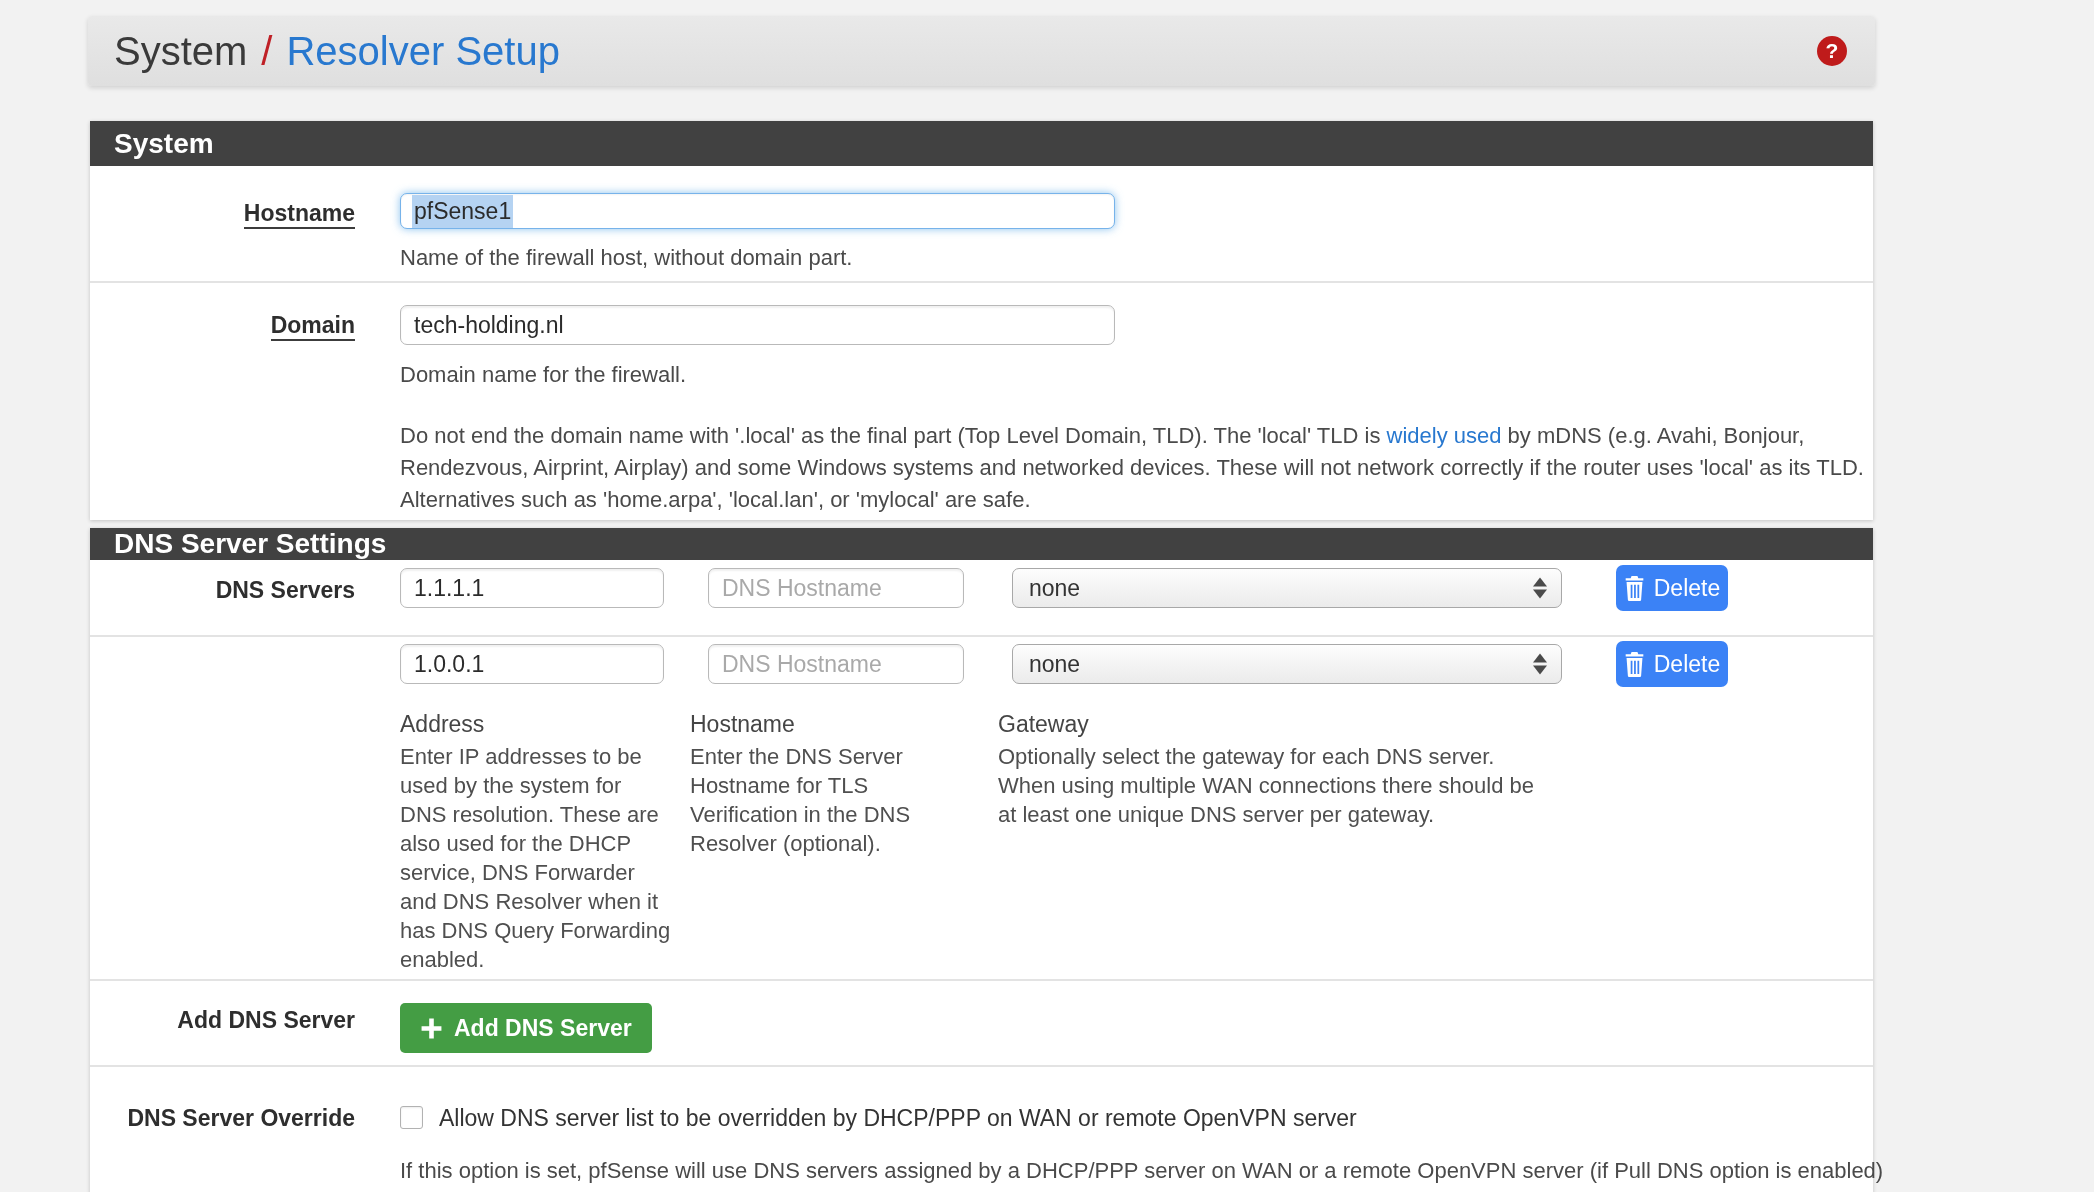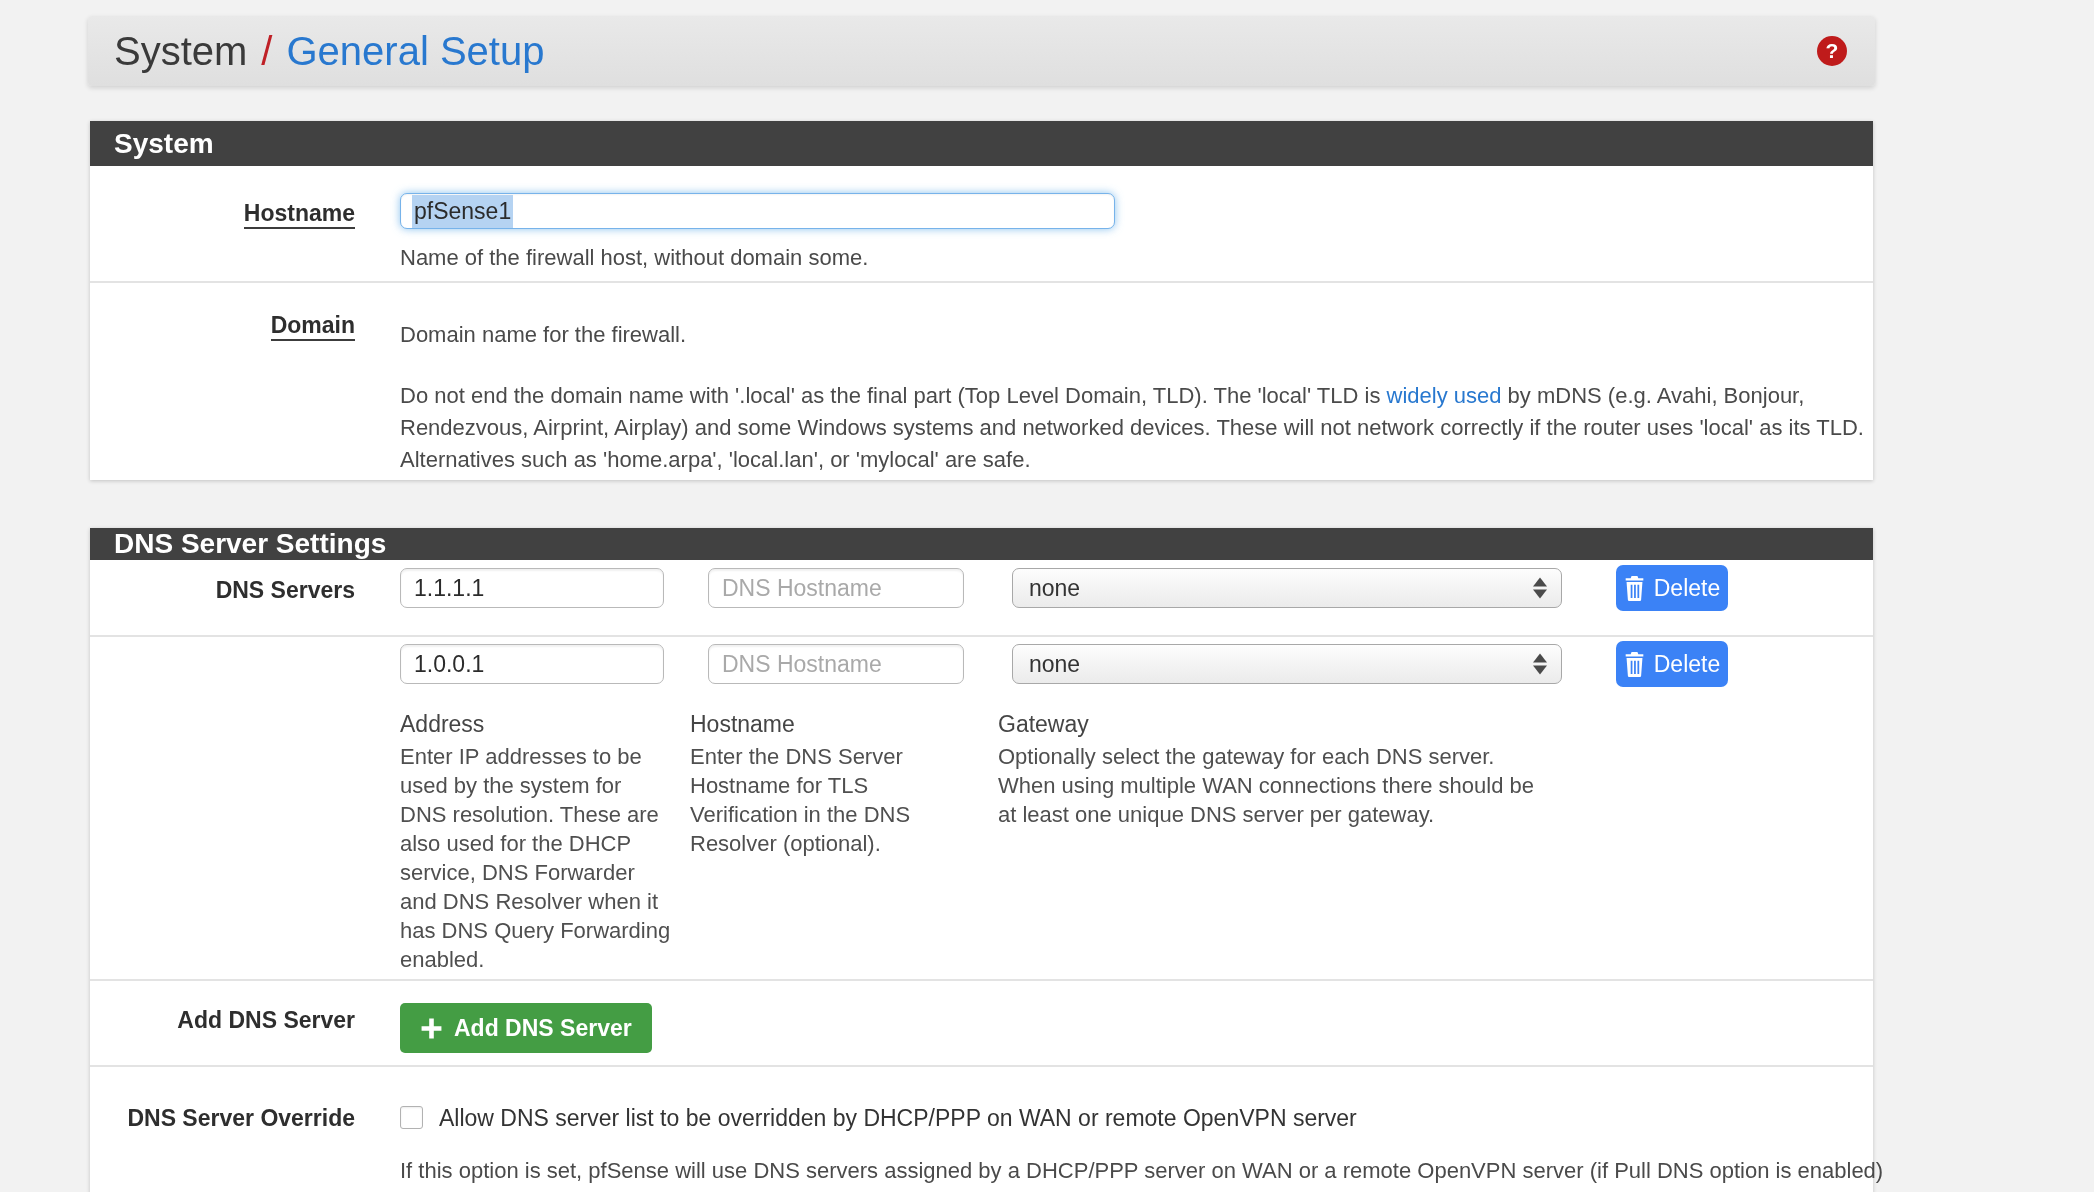--- a/index.html
+++ b/index.html
@@ -145,40 +145,41 @@
   .row-ovr .help { margin-top:22px; width:1505px; line-height:33px; }
 </style>
 </head>
 <body>
 
 <div id="viewport">
 
   <div class="crumb-bar">
     <span class="crumb-section">System</span>
     <span class="crumb-sep">/</span>
-    <span class="crumb-page">General Setup</span>
+    <span class="crumb-page">Resolver Setup</span>
     <span class="help-badge">?</span>
   </div>
 
   <div class="panel panel-sys">
     <div class="panel-head">System</div>
 
     <div class="frow row-host">
       <div class="flabel"><span class="tip">Hostname</span></div>
       <div class="fcontent">
         <div class="fakein">
           <span class="sel">pfSense1</span>
         </div>
-        <div class="help">Name of the firewall host, without domain some.</div>
+        <div class="help">Name of the firewall host, without domain part.</div>
       </div>
     </div>
 
     <div class="frow row-dom">
       <div class="flabel"><span class="tip">Domain</span></div>
       <div class="fcontent">
+        <input class="tin" type="text" value="tech-holding.nl" style="">
         <div class="help help-line">Domain name for the firewall.</div>
         <div class="para"><span>Do not end the domain name with '.local' as the final part (Top Level Domain, TLD). The 'local' TLD is </span><span class="link">widely used</span><span> by mDNS (e.g. Avahi, Bonjour, Rendezvous, Airprint, Airplay) and some Windows systems and networked devices. These will not network correctly if the router uses 'local' as its TLD. Alternatives such as 'home.arpa', 'local.lan', or 'mylocal' are safe.</span></div>
       </div>
     </div>
   </div>
 
   <div class="panel panel-dns">
     <div class="panel-head">DNS Server Settings</div>
 
     <div class="frow row-dnsa">

